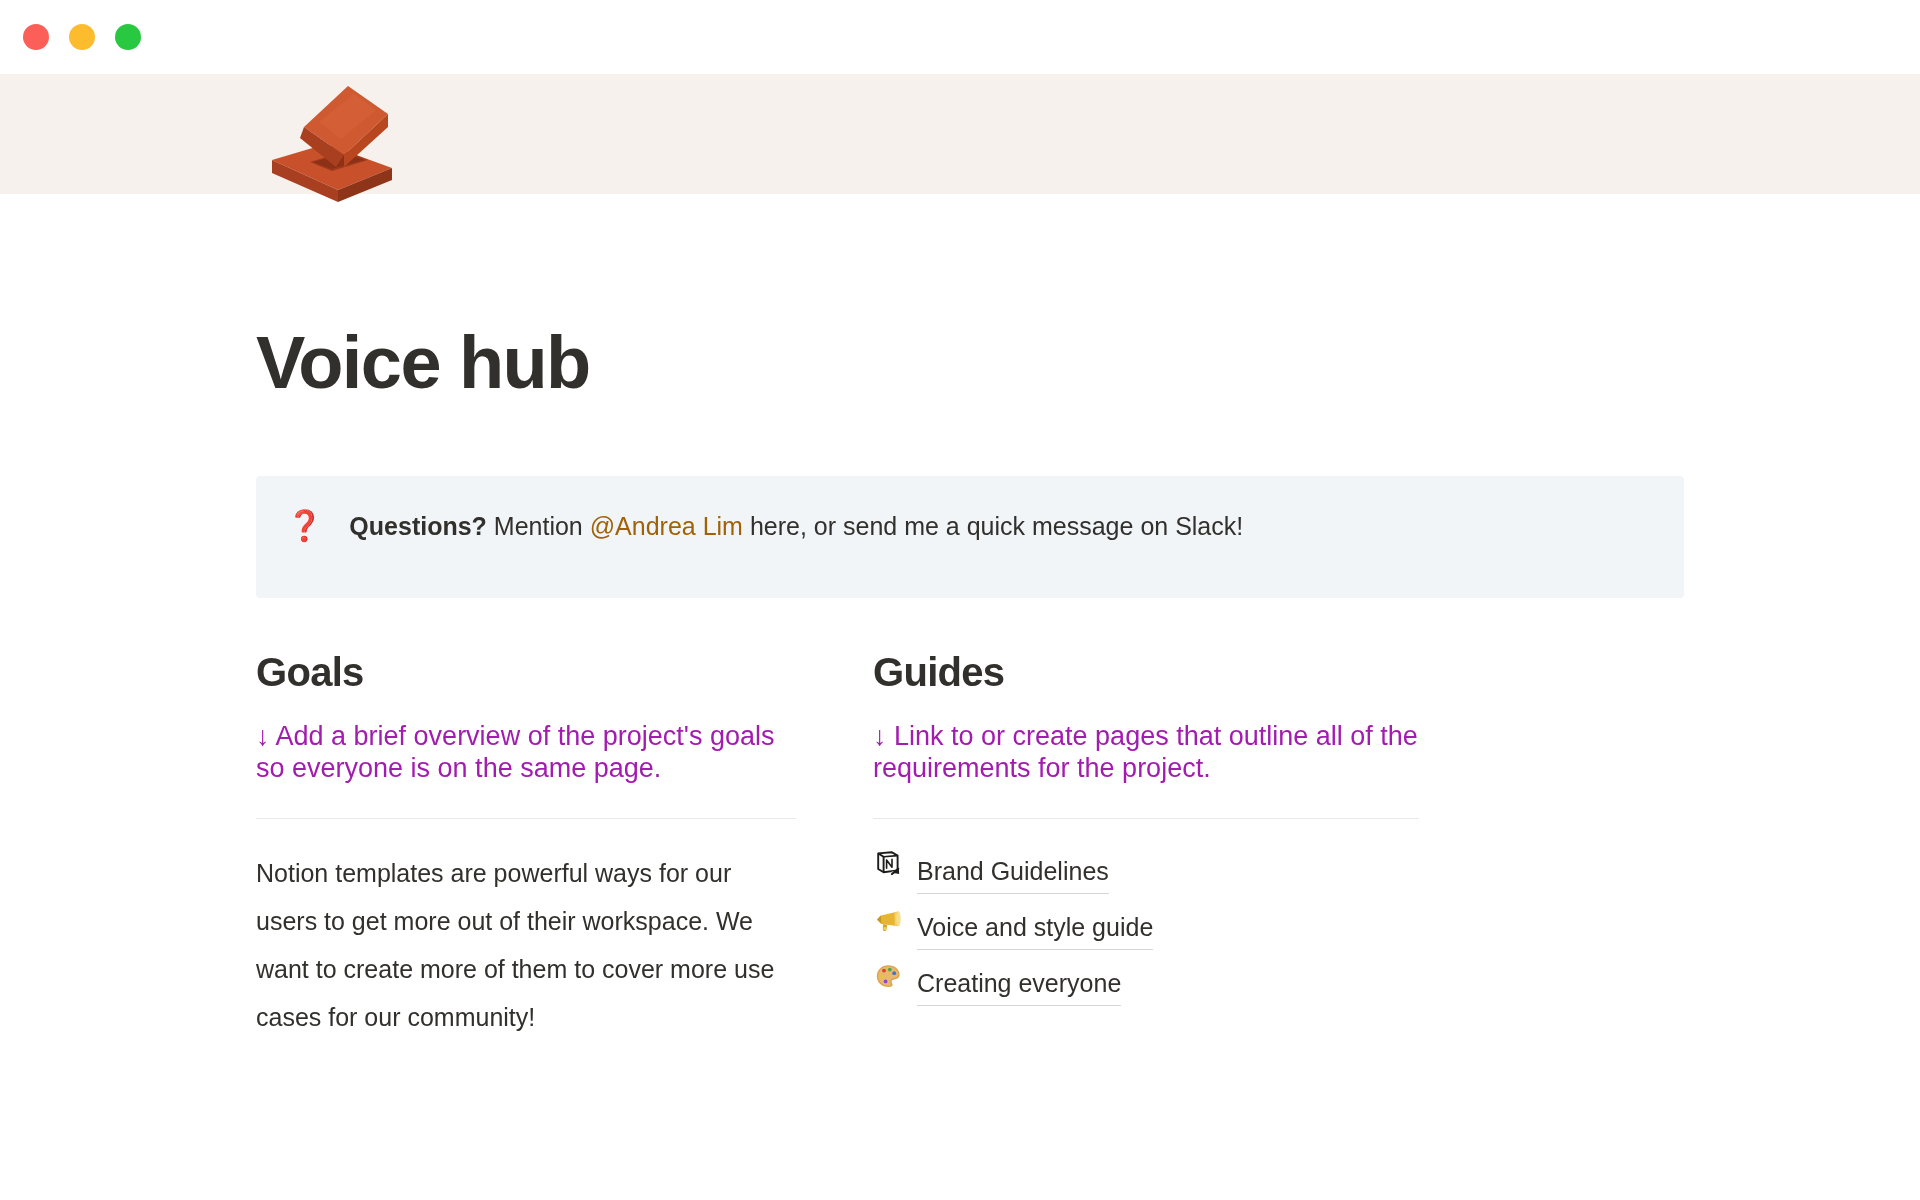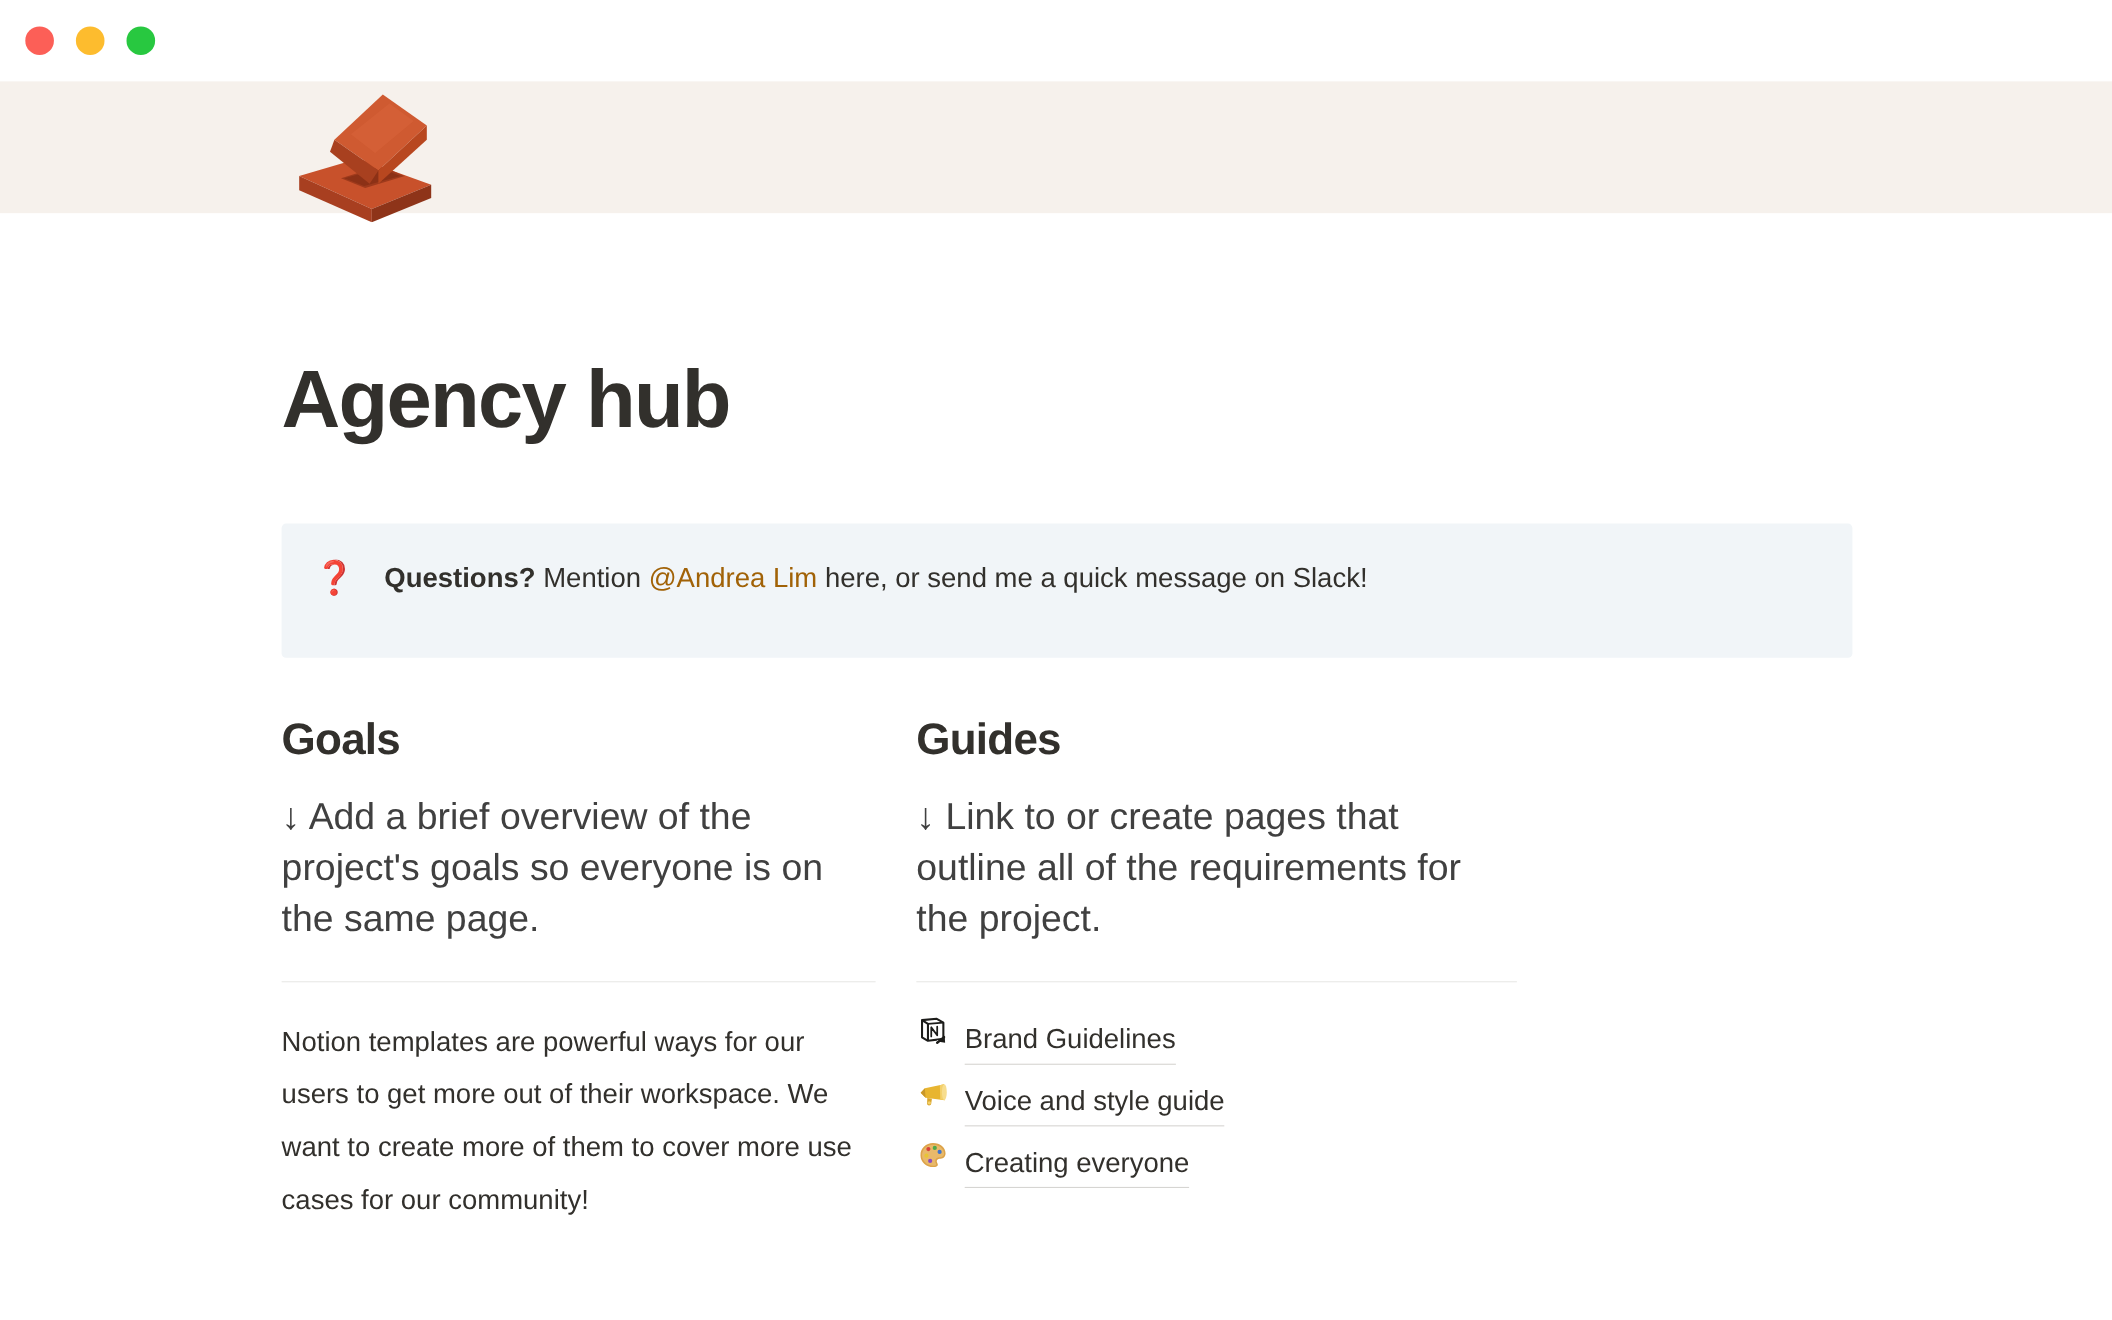--- a/index.html
+++ b/index.html
@@ -123,38 +123,38 @@
   .callout-text .bold { font-weight: 700; }
   .mention {
     color: #a16207;
     border-radius: 3px;
   }
 
   
   .columns {
     margin-top: 50px;
     display: flex;
-    gap: 37px;
+    gap: 77px;
   }
   .column { width: 540px; flex: 0 0 540px; }
   .column-right { width: 546px; flex: 0 0 546px; }
 
   .col-heading {
     font-size: 40px;
     line-height: 1.2;
     font-weight: 700;
     letter-spacing: -0.7px;
     color: #32302c;
     margin-bottom: 24px;
   }
 
   .col-placeholder {
-    font-size: 34px;
-    line-height: 46px;
-    color: #404040;
+    font-size: 27px;
+    line-height: 32px;
+    color: #a21caf;
   }
 
   .divider {
     height: 1px;
     background: #e9e9e7;
     margin-top: 34px;
     margin-bottom: 30px;
     width: 100%;
   }
 
@@ -222,21 +222,21 @@
 
           <g>
             <polygon points="40,55 84,14 124,42 80,83" fill="#cf5a31"></polygon>
             <polygon points="40,55 80,83 72,95 36,66" fill="#a8401f"></polygon>
             <polygon points="80,83 124,42 124,55 80,95" fill="#b8471f"></polygon>
             <polygon points="55,50 90,22 112,38 77,67" fill="#d9653a" opacity="0.55"></polygon>
           </g>
         </svg>
       </div>
 
-      <h1 class="page-title">Agency hub</h1>
+      <h1 class="page-title">Voice hub</h1>
 
       <div class="callout">
         <span class="callout-icon">❓</span>
         <div class="callout-text">
           <span class="bold">Questions?</span><span> Mention </span><span class="mention">@Andrea Lim</span><span> here, or send me a quick message on Slack!</span>
         </div>
       </div>
 
       <div class="columns">
 

